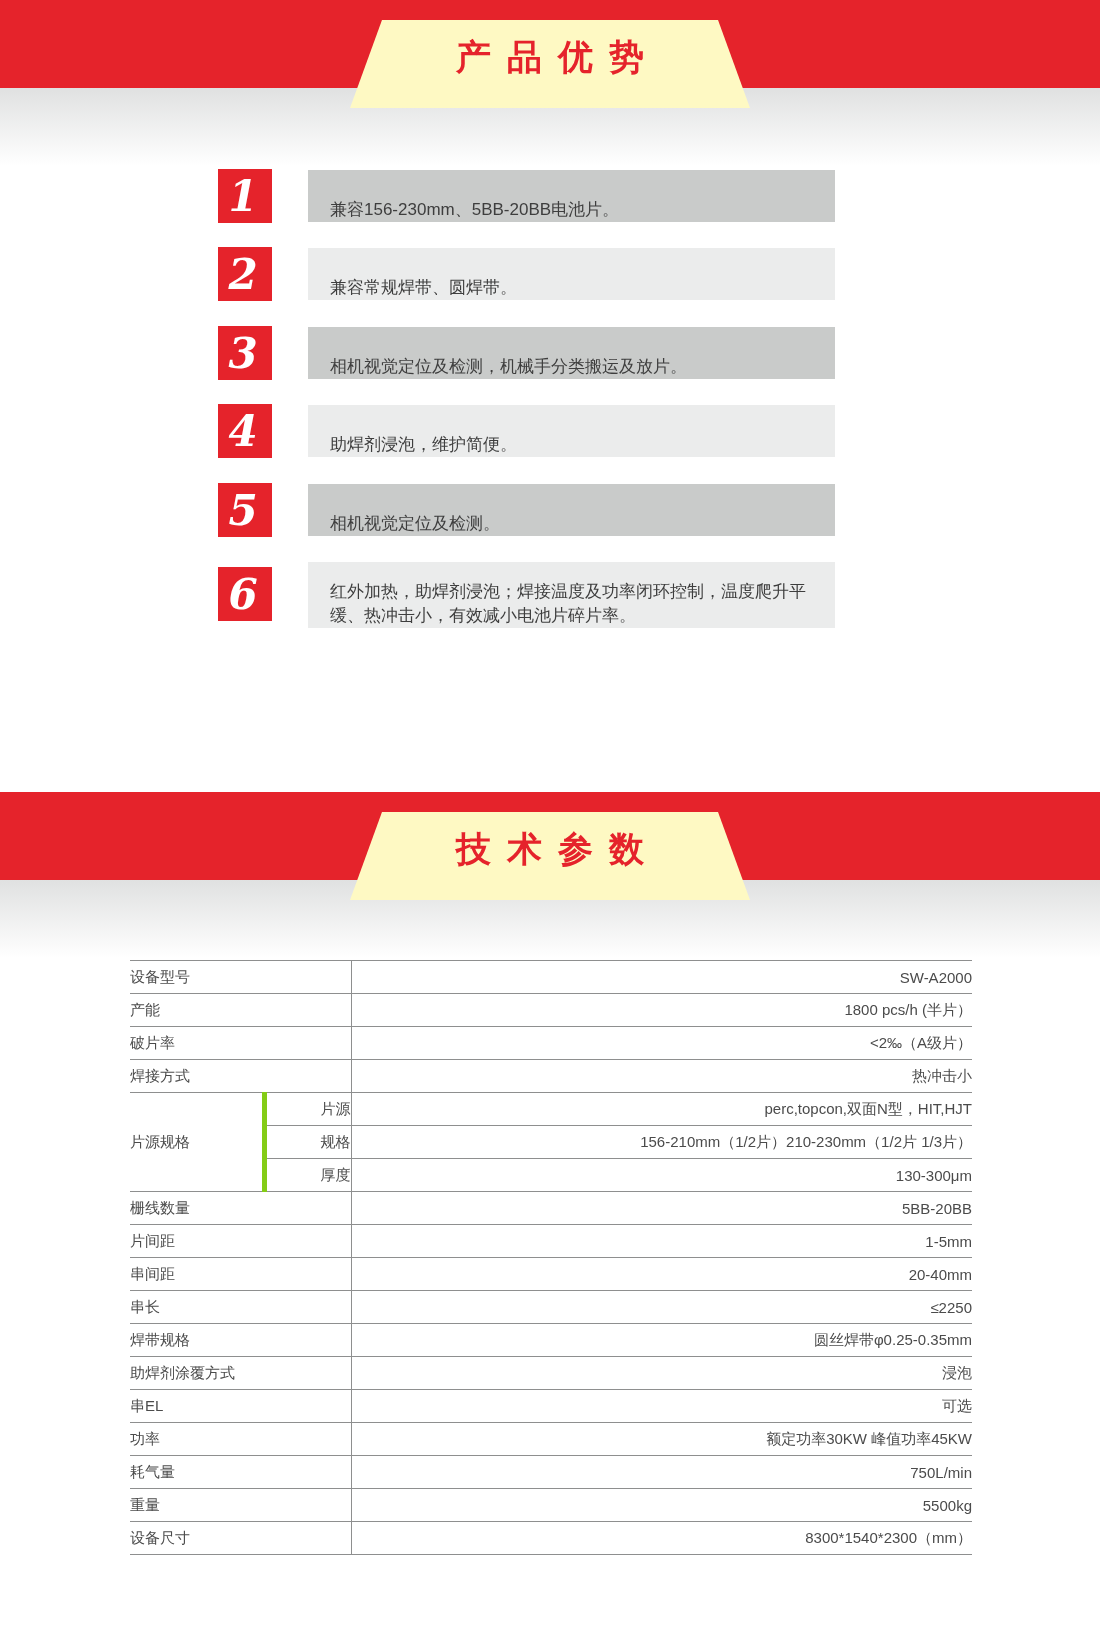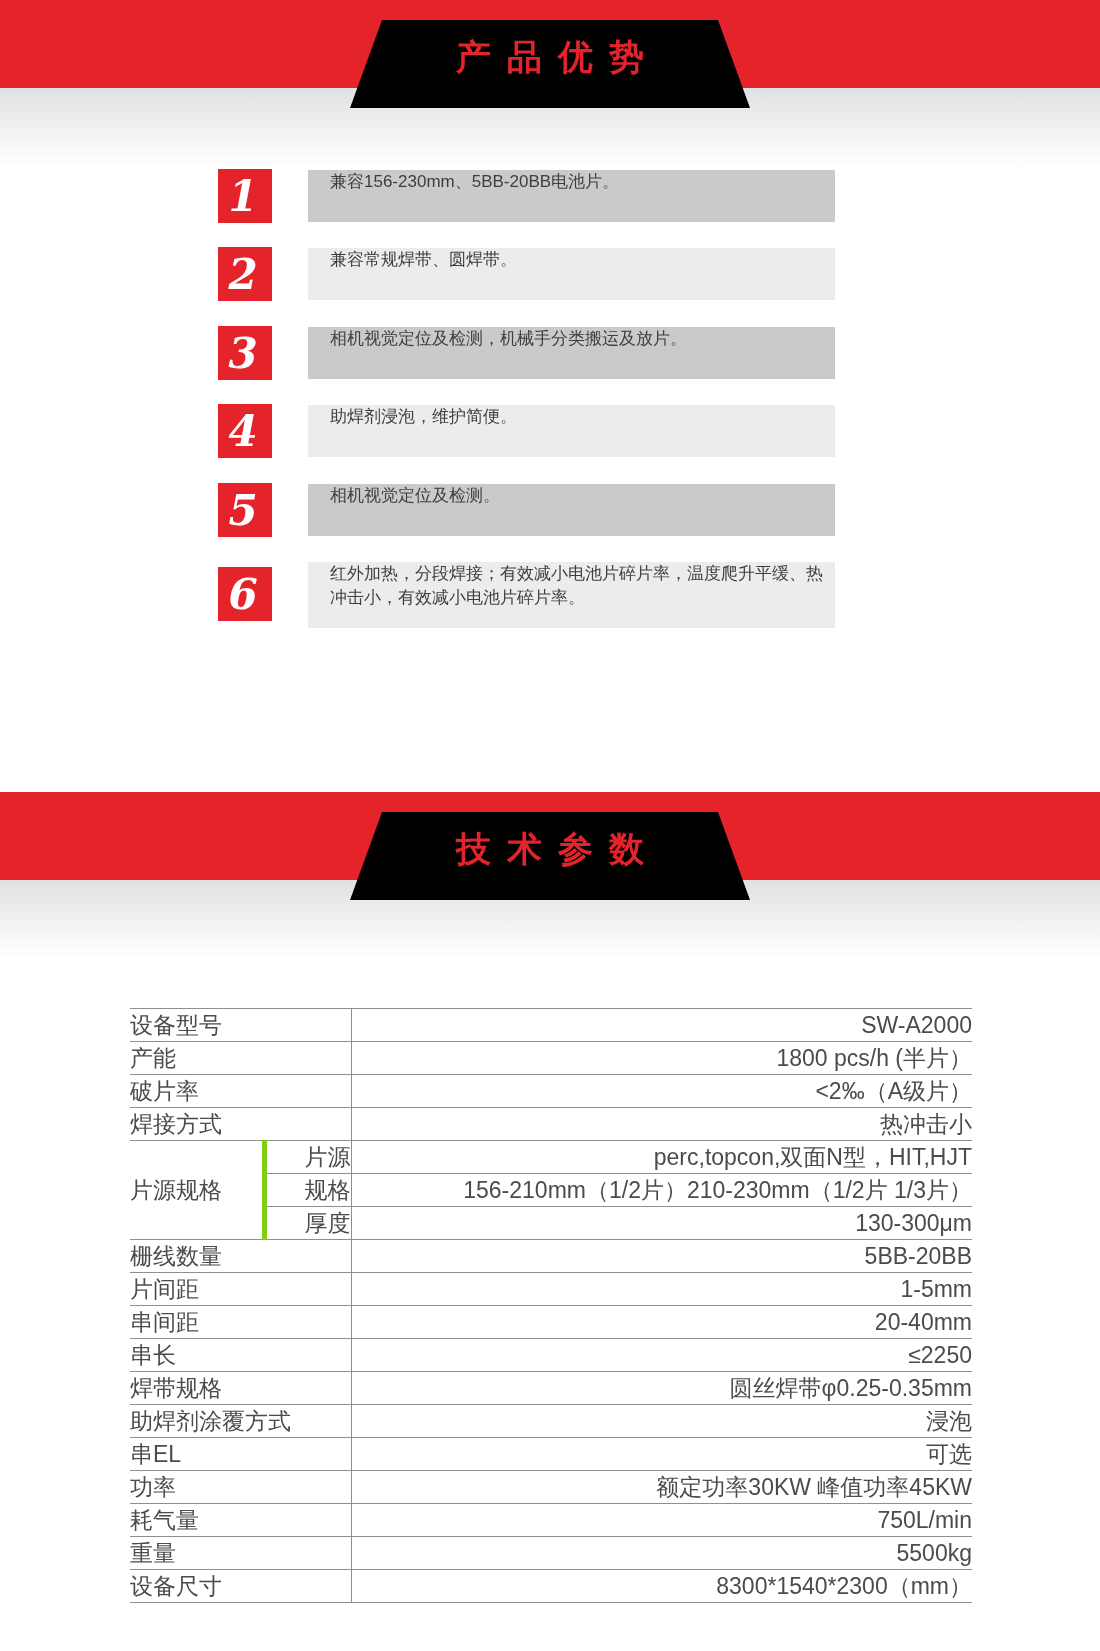--- a/index.html
+++ b/index.html
@@ -9,54 +9,54 @@
   }
   
   .band{position:absolute;left:0;width:1100px;height:88px;background:#e5232b;z-index:1;}
   .band-1{top:0;}
   .band-2{top:792px;}
   .fade{position:absolute;left:0;width:1100px;height:78px;z-index:0;
         background:linear-gradient(#e0e1e1,#ffffff);}
   .fade-1{top:88px;}
   .fade-2{top:880px;}
   .trapezoid{
-    position:absolute;left:350px;width:400px;height:88px;background:#000000;z-index:2;
+    position:absolute;left:350px;width:400px;height:88px;background:#fef9c3;z-index:2;
     clip-path:polygon(8% 0,92% 0,100% 100%,0 100%);
     display:flex;align-items:center;justify-content:center;
   }
   .trapezoid-1{top:20px;}
   .trapezoid-2{top:812px;text-align:center;}
   .banner-title{
     color:#e5232b;font-size:35px;font-weight:bold;letter-spacing:16px;
     text-indent:16px;margin-top:-14px;white-space:nowrap;
   }
   
   .adv-item{position:absolute;left:0;width:1100px;z-index:3;}
   .num-badge{
     position:absolute;left:218px;top:-1px;width:54px;height:54px;background:#e5232b;
     color:#ffffff;display:flex;align-items:center;justify-content:center;
     font-family:"DejaVu Serif","Liberation Serif",serif;
     font-style:italic;font-weight:bold;font-size:42px;padding-right:4px;box-sizing:border-box;
   }
   .adv-bar{
     position:absolute;left:308px;width:527px;height:52px;
-    display:flex;align-items:flex-start;box-sizing:border-box;
+    display:flex;align-items:flex-end;box-sizing:border-box;
     padding-left:22px;padding-right:12px;
     font-size:17px;color:#3e3e3e;line-height:24px;
   }
   .shade-dark{background:#c9cbca;}
   .shade-light{background:#ebecec;font-family:Liberation Serif, serif;}
   .item-1{top:170px;} .item-2{top:248px;} .item-3{top:327px;}
   .item-4{top:405px;} .item-5{top:484px;} .item-6{top:562px;}
   .item-6 .adv-bar{height:66px;}
   .item-6 .num-badge{top:5px;}
   
   .spec-table-wrap{position:absolute;left:130px;top:960px;width:842px;z-index:3;}
   table.spec{border-collapse:collapse;width:842px;table-layout:fixed;
-    font-size:23px;color:#4b4b4b;margin-top:48px;}
+    font-size:15px;color:#4b4b4b;}
   table.spec td{height:32px;border-top:1px solid #8e8f8f;border-bottom:1px solid #8e8f8f;
     padding:0;vertical-align:middle;}
   td.lbl{padding-left:28px;text-align:left;}
   td.grp{padding-left:28px;text-align:left;}
   td.sub{border-left:5px solid #84cc16;padding-left:16px;text-align:right;}
   td.val{border-left:1px solid #8e8f8f;text-align:right;}
 </style>
 </head>
 <body>
 
@@ -92,21 +92,21 @@
 </div>
 <div class="adv-item item-5">
   <div class="num-badge">5</div>
   <div class="adv-bar shade-dark">
     <span>相机视觉定位及检测。</span>
   </div>
 </div>
 <div class="adv-item item-6">
   <div class="num-badge">6</div>
   <div class="adv-bar shade-light">
-    <span>红外加热，分段焊接；有效减小电池片碎片率，温度爬升平缓、热冲击小，有效减小电池片碎片率。</span>
+    <span>红外加热，助焊剂浸泡；焊接温度及功率闭环控制，温度爬升平缓、热冲击小，有效减小电池片碎片率。</span>
   </div>
 </div>
 
 <div class="band band-2"></div>
 <div class="fade fade-2"></div>
 <div class="trapezoid trapezoid-2">
   <div class="banner-title">技术参数</div>
 </div>
 
 <div class="spec-table-wrap">

